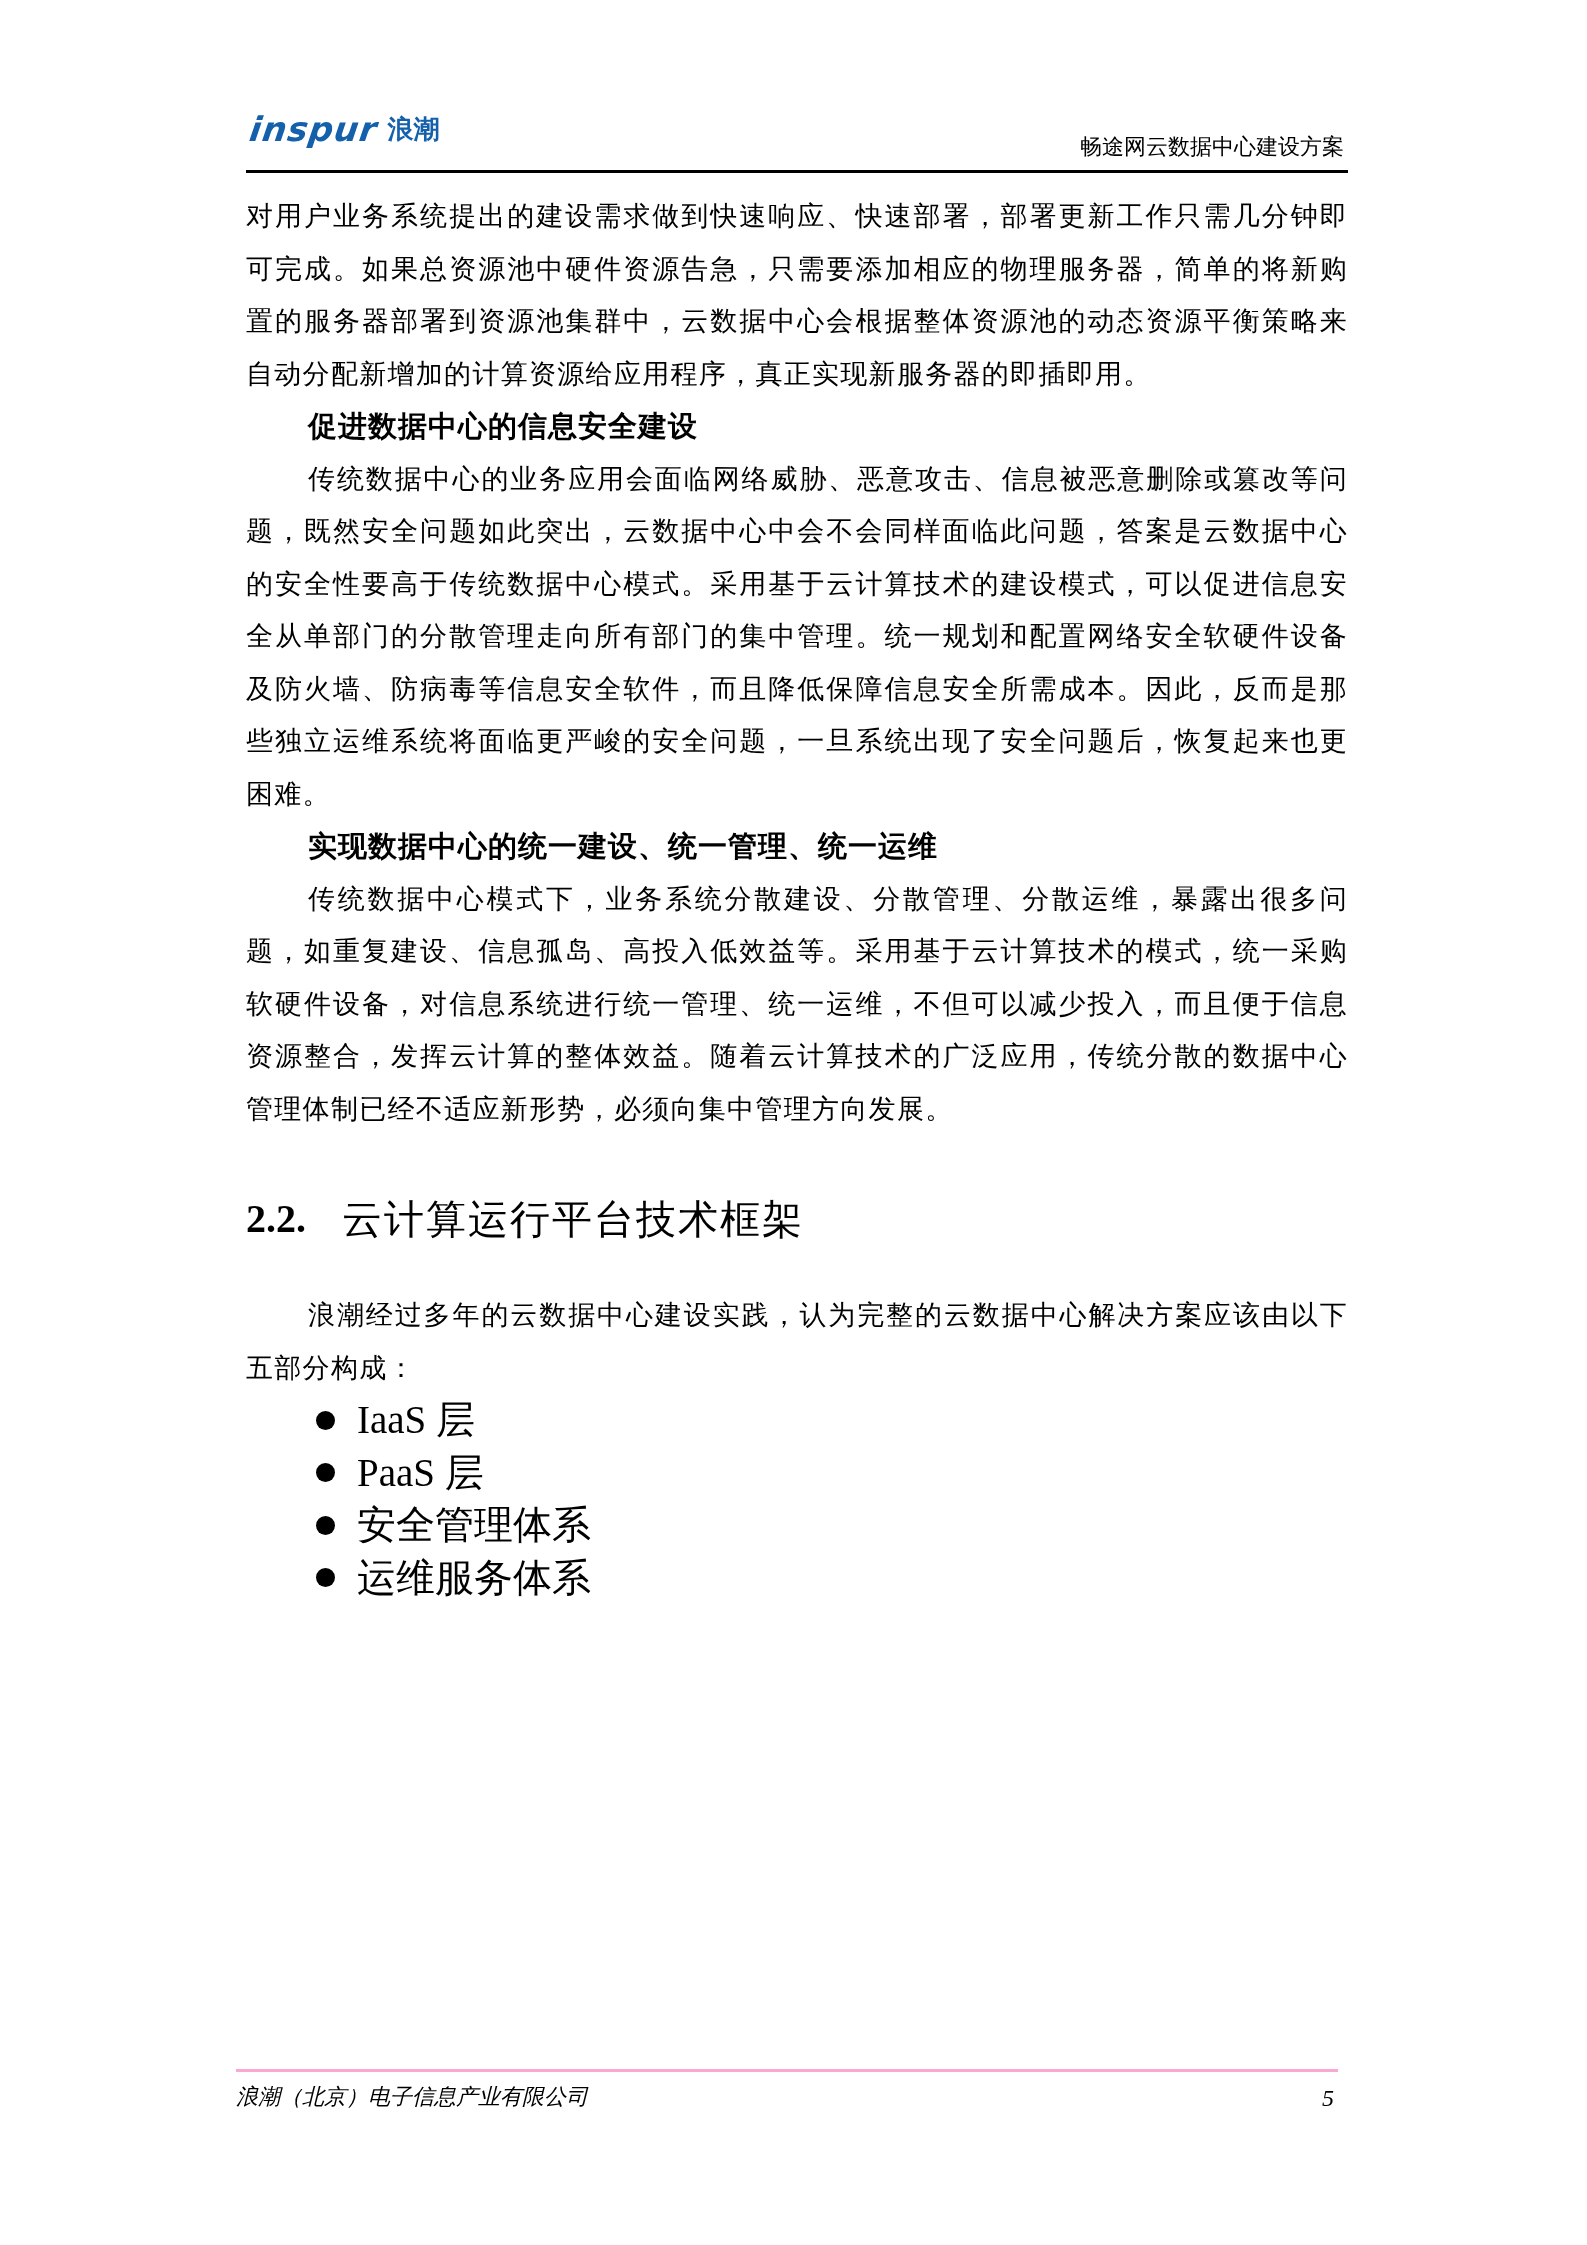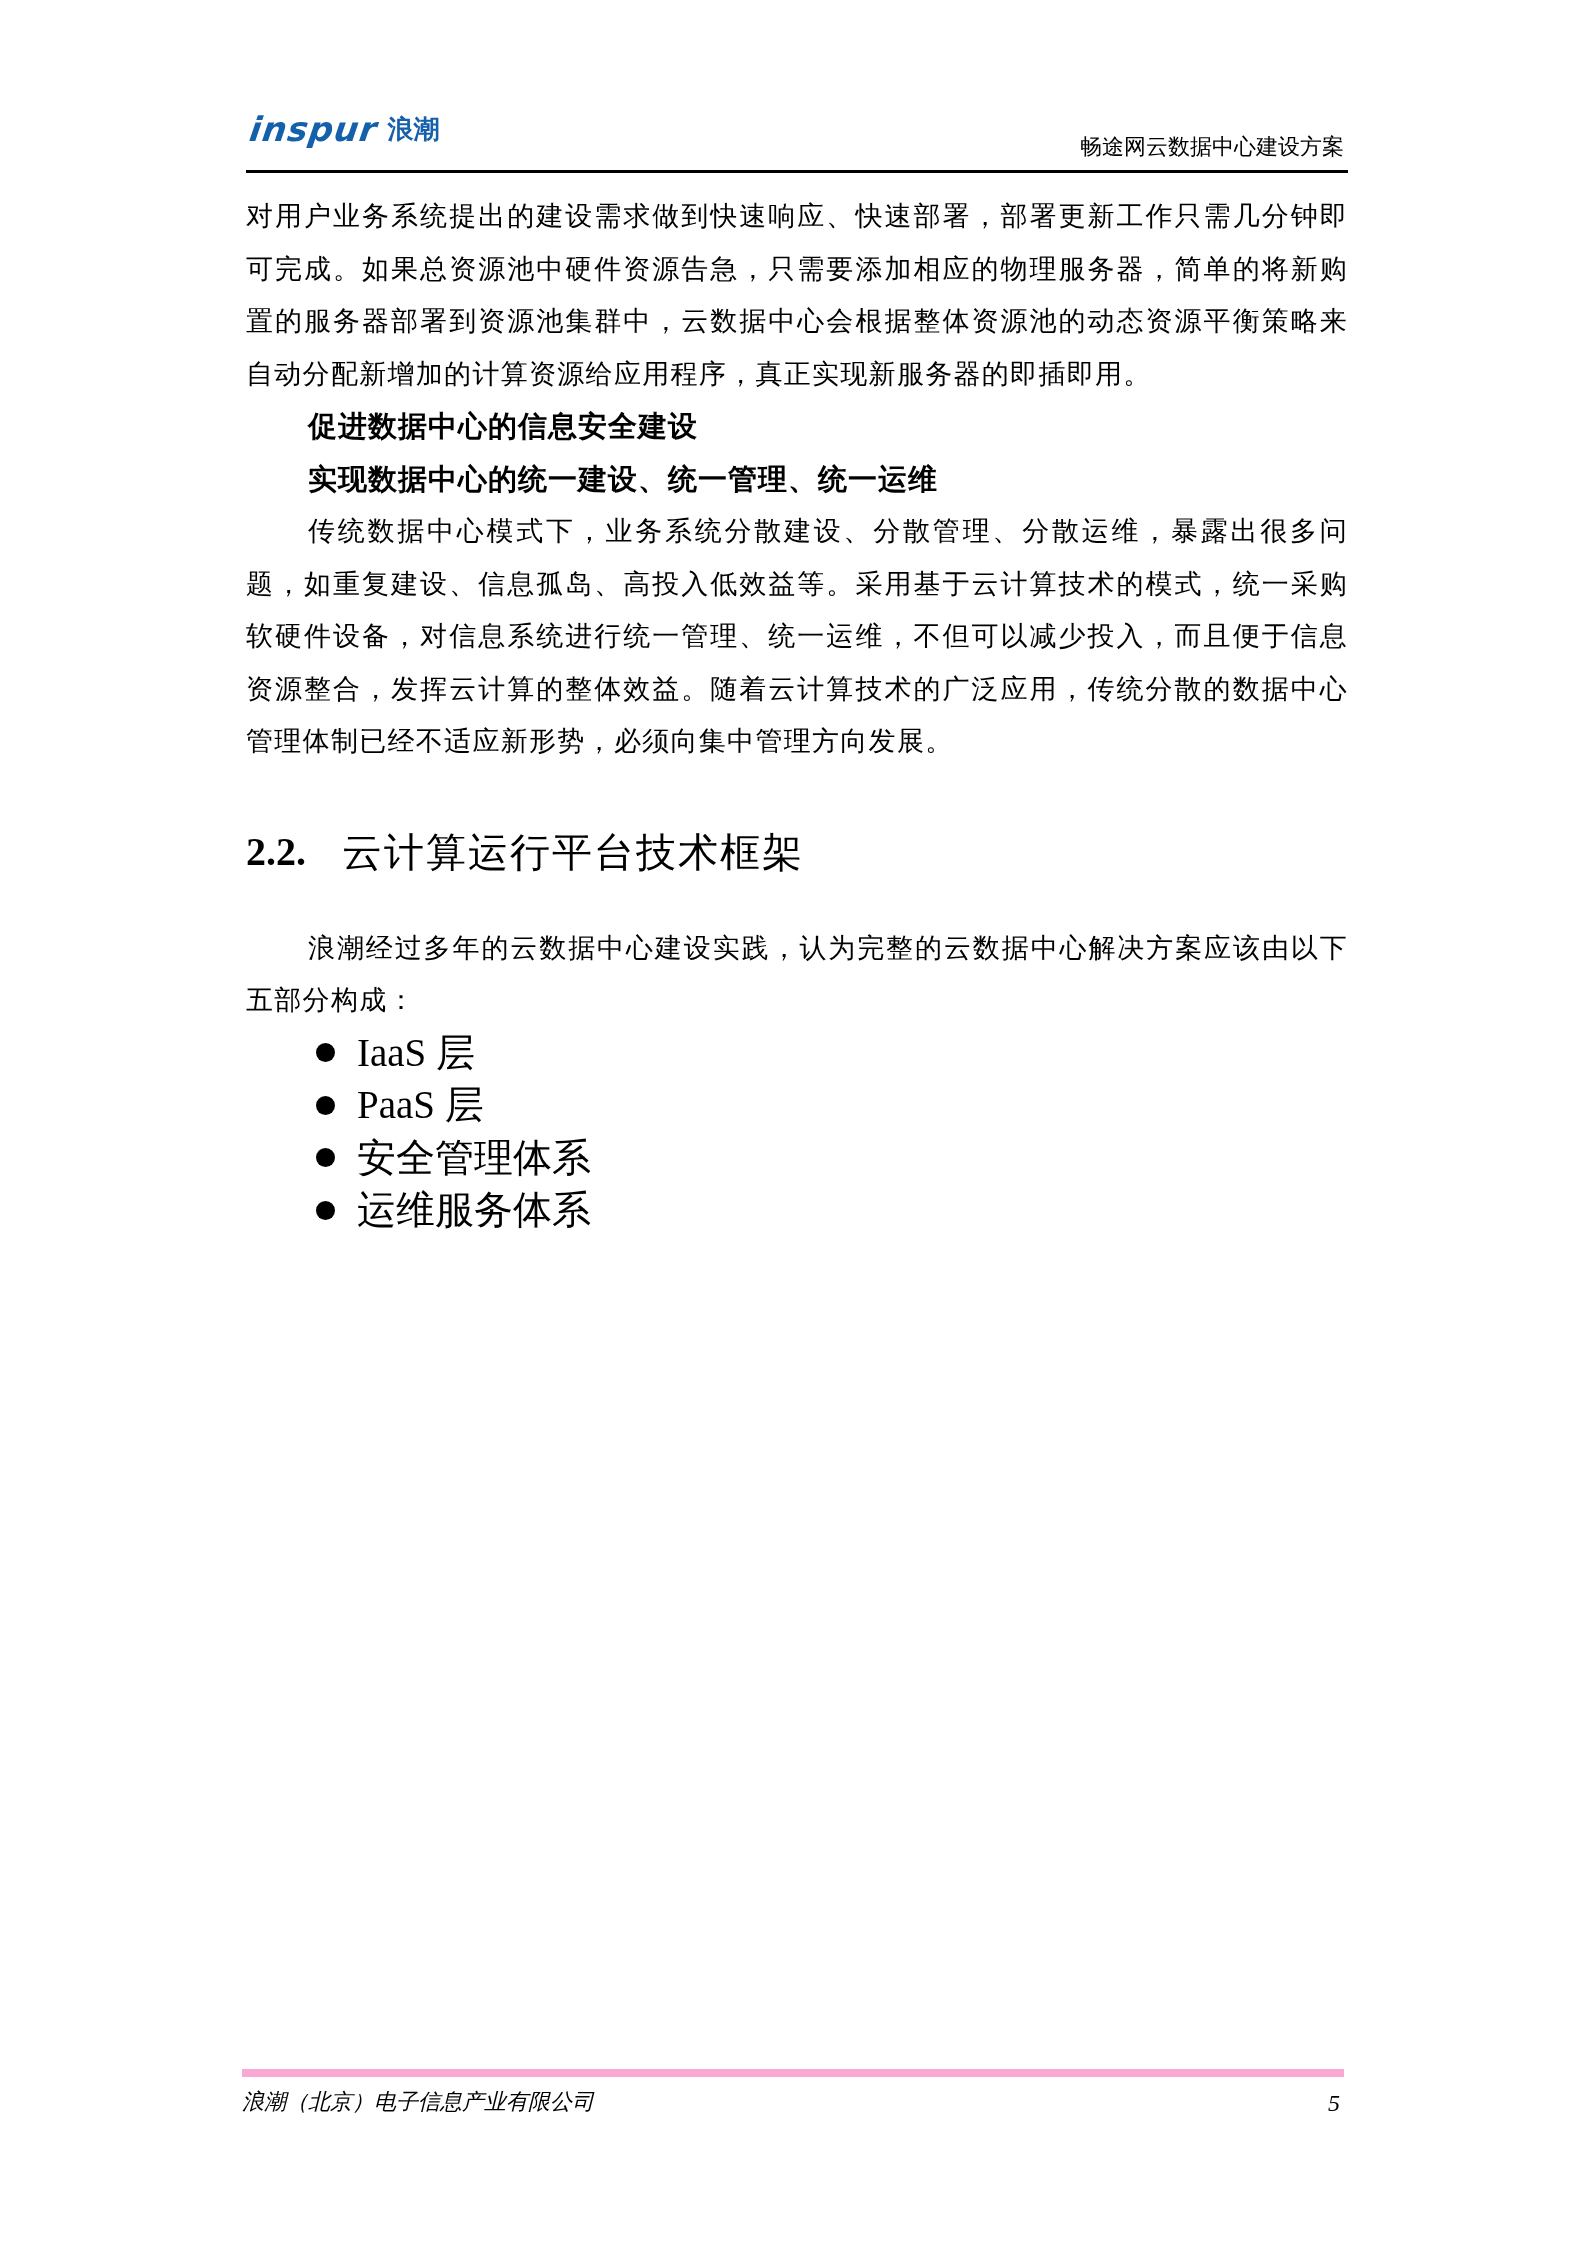--- a/index.html
+++ b/index.html
@@ -116,24 +116,24 @@
       border-radius: 50%;
       background: #000;
       margin-right: 22px;
       flex-shrink: 0;
     }
     .latin {
       font-family: "Liberation Serif", "DejaVu Serif", serif;
     }
     .page-footer {
       position: absolute;
-      left: 242px;
+      left: 236px;
       top: 2069px;
       width: 1102px;
-      border-top: 8px solid #f9a8d4;
+      border-top: 3px solid #f9a8d4;
       font-style: italic;
     }
     .footer-company {
       position: absolute;
       left: 0;
       top: 12px;
       font-size: 22px;
       line-height: 1.2;
     }
     .footer-page {
@@ -153,20 +153,21 @@
     <span class="logo-en">inspur</span>
     <span class="logo-cn">浪潮</span>
   </div>
   <div class="doc-title">畅途网云数据中心建设方案</div>
 </div>
 
 <div class="content">
   <p class="p">对用户业务系统提出的建设需求做到快速响应、快速部署，部署更新工作只需几分钟即可完成。如果总资源池中硬件资源告急，只需要添加相应的物理服务器，简单的将新购置的服务器部署到资源池集群中，云数据中心会根据整体资源池的动态资源平衡策略来自动分配新增加的计算资源给应用程序，真正实现新服务器的即插即用。</p>
 
   <p class="subhead">促进数据中心的信息安全建设</p>
+  <p class="p indent">传统数据中心的业务应用会面临网络威胁、恶意攻击、信息被恶意删除或篡改等问题，既然安全问题如此突出，云数据中心中会不会同样面临此问题，答案是云数据中心的安全性要高于传统数据中心模式。采用基于云计算技术的建设模式，可以促进信息安全从单部门的分散管理走向所有部门的集中管理。统一规划和配置网络安全软硬件设备及防火墙、防病毒等信息安全软件，而且降低保障信息安全所需成本。因此，反而是那些独立运维系统将面临更严峻的安全问题，一旦系统出现了安全问题后，恢复起来也更困难。</p>
 
   <p class="subhead">实现数据中心的统一建设、统一管理、统一运维</p>
   <p class="p indent">传统数据中心模式下，业务系统分散建设、分散管理、分散运维，暴露出很多问题，如重复建设、信息孤岛、高投入低效益等。采用基于云计算技术的模式，统一采购软硬件设备，对信息系统进行统一管理、统一运维，不但可以减少投入，而且便于信息资源整合，发挥云计算的整体效益。随着云计算技术的广泛应用，传统分散的数据中心管理体制已经不适应新形势，必须向集中管理方向发展。</p>
 
   <div class="section-heading">
     <span class="section-num">2.2.</span>
     <span class="section-title">云计算运行平台技术框架</span>
   </div>
 
   <p class="p indent">浪潮经过多年的云数据中心建设实践，认为完整的云数据中心解决方案应该由以下五部分构成：</p>

